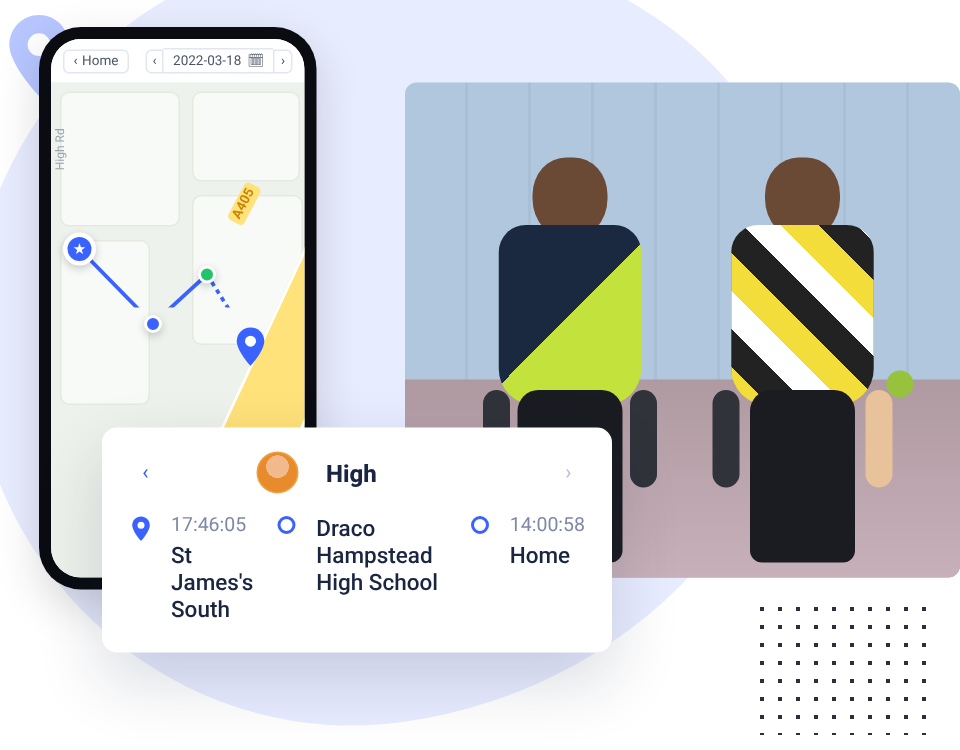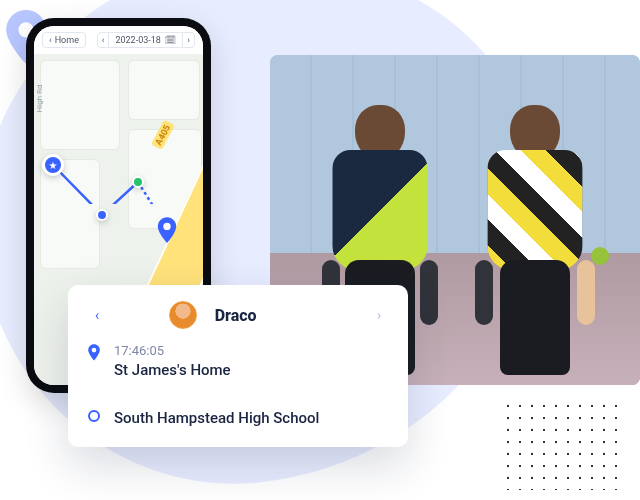--- a/index.html
+++ b/index.html
@@ -47,21 +47,21 @@
 .pin.star{top:100px;left:8px;background:#3a62ff;display:flex;align-items:center;justify-content:center;color:#fff;font-size:10px}
 .pin.mid{top:155px;left:62px;width:12px;height:12px;background:#3a62ff;border-width:2px}
 .pin.grn{top:122px;left:98px;width:12px;height:12px;background:#23c36b;border-width:2px}
 .locpin{position:absolute;top:163px;left:122px;color:#3a62ff}
 .card{position:absolute;top:285px;left:68px;width:340px;background:#fff;border-radius:10px;box-shadow:0 18px 45px rgba(20,30,60,.16);padding:16px 18px 20px}
 .card-head{display:flex;align-items:center;gap:10px;margin-bottom:14px}
 .chev-btn{width:22px;height:22px;display:flex;align-items:center;justify-content:center;color:#3a62ff;font-size:14px}
 .chev-btn.right{margin-left:auto;color:#b8c1d9}
 .avatar{width:28px;height:28px;border-radius:50%;background:radial-gradient(circle at 50% 35%,#f2b98a 35%,#e88b2c 36%);border:1px solid #f0a048;margin-left:auto}
 .uname{font-weight:800;color:#1a2542;font-size:16px;margin-right:auto;margin-left:8px}
-.loc-list{display:flex;flex-direction:column;gap:30px;position:relative}
+.loc-list{display:flex;flex-direction:row;gap:14px;position:relative}
 .loc-row{display:flex;gap:12px;align-items:flex-start}
 .marker{width:16px;flex-shrink:0;display:flex;justify-content:center;position:relative;padding-top:1px}
 .loc-body{display:flex;flex-direction:column;gap:3px}
 .loc-time{font-size:13px;color:#7e88a6}
 .loc-name{font-size:15px;color:#1a2542;font-weight:500}
 .ring{width:12px;height:12px;border-radius:50%;border:2px solid #3a62ff;background:#fff}
 .solidpin{color:#3a62ff}
 </style>
 </head>
 <body>
@@ -133,39 +133,48 @@
               <circle cx="12" cy="10" r="4" fill="#fff"></circle>
             </svg></div>
       </div>
     </div>
   </div>
 
   <div class="card">
     <div class="card-head">
       <div class="chev-btn">‹</div>
       <div class="avatar"></div>
-      <div class="uname">Draco</div>
+      <div class="uname">High</div>
       <div class="chev-btn right">›</div>
     </div>
     <div class="loc-list">
       <div class="loc-row">
         <div class="marker">
             <span class="solidpin"><svg width="14" height="18" viewBox="0 0 24 30">
                 <path fill="currentColor" d="M12 0C6.5 0 2 4.4 2 10c0 7 10 18 10 18s10-11 10-18C22 4.4 17.5 0 12 0z"></path>
                 <circle cx="12" cy="10" r="4" fill="#fff"></circle>
               </svg></span>
           </div>
         <div class="loc-body">
             <div class="loc-time">17:46:05</div>
-            <div class="loc-name">St James's Home</div>
+            <div class="loc-name">St James's South</div>
           </div>
       </div>
       <div class="loc-row">
         <div class="marker">
             <span class="ring"></span>
           </div>
         <div class="loc-body">
-            <div class="loc-name">South Hampstead High School</div>
+            <div class="loc-name">Draco Hampstead High School</div>
+          </div>
+      </div>
+      <div class="loc-row">
+        <div class="marker">
+            <span class="ring"></span>
+          </div>
+        <div class="loc-body">
+            <div class="loc-time">14:00:58</div>
+            <div class="loc-name">Home</div>
           </div>
       </div>
     </div>
   </div>
 </div>
 
 </body></html>

